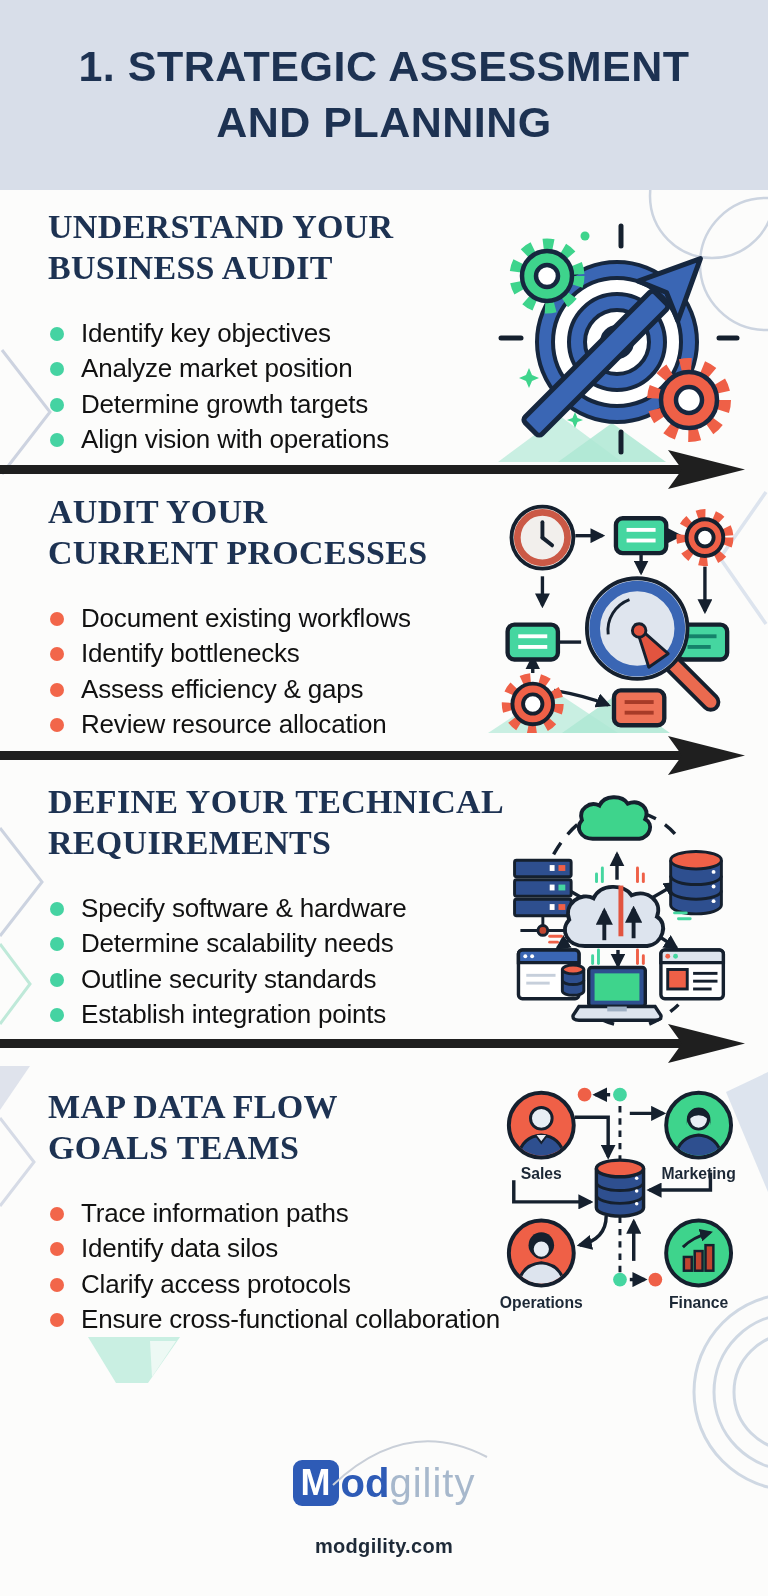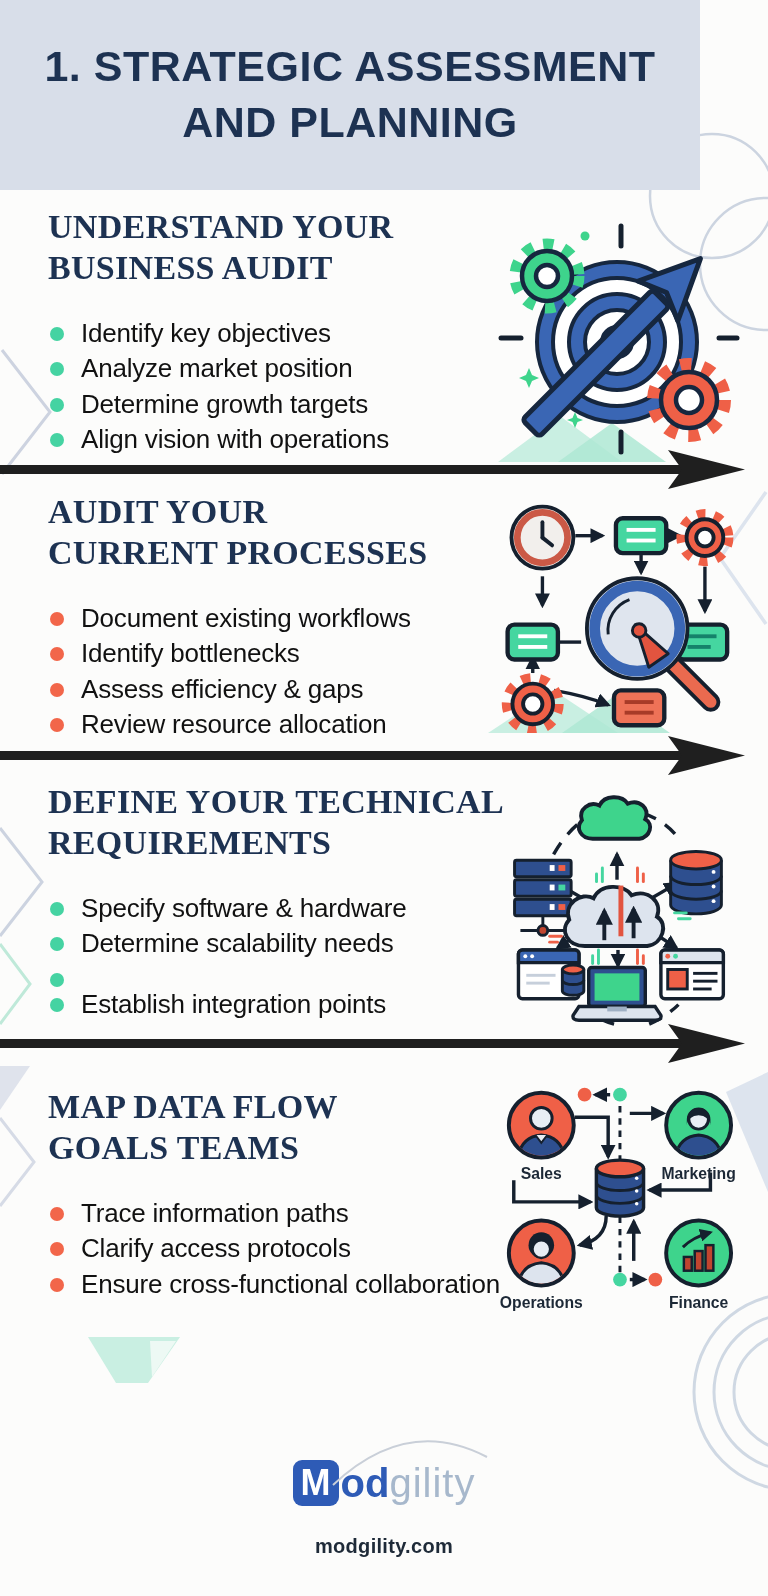--- a/index.html
+++ b/index.html
@@ -1,21 +1,21 @@
 <!DOCTYPE html>
 <html><head>
 <meta charset="utf-8">
 <style>
   * { margin:0; padding:0; box-sizing:border-box; }
   body { background:#ffffff; font-family:"Liberation Sans","DejaVu Sans",sans-serif; }
   .page { position:relative; width:768px; height:1596px; background:#fcfcfb; overflow:hidden; }
 
   .decor { position:absolute; left:0; top:0; z-index:0; pointer-events:none; }
 
-  .header-band { position:absolute; left:0; top:0; width:700px; height:190px; background:#d8dee9;
+  .header-band { position:absolute; left:0; top:0; width:768px; height:190px; background:#d8dee9;
     display:flex; align-items:center; justify-content:center; z-index:2; }
   .page-title { max-width:660px; text-align:center; font-size:43px; line-height:1.3; font-weight:700;
     color:#1d3252; letter-spacing:.5px; }
 
   .section { position:absolute; left:48px; width:620px; z-index:1; }
   .sec-heading { font-weight:700; color:#1d3252; font-size:34px; line-height:1.2; letter-spacing:.3px;font-family:Liberation Serif, serif; }
   .bullets { list-style:none; margin-top:27px; }
   .bullets li { display:flex; align-items:flex-start; font-size:26px; line-height:1.37; color:#111111;
     letter-spacing:-0.2px; }
   .dot { flex:none; width:14px; height:14px; border-radius:50%; margin:11px 17px 0 2px; }
@@ -234,20 +234,21 @@
       <li>
           <span class="dot dot-teal"></span>
           <span>Specify software &amp; hardware</span>
         </li>
       <li>
           <span class="dot dot-teal"></span>
           <span>Determine scalability needs</span>
         </li>
       <li>
           <span class="dot dot-teal"></span>
+          <span>Outline security standards</span>
         </li>
       <li>
           <span class="dot dot-teal"></span>
           <span>Establish integration points</span>
         </li>
     </ul>
   </div>
 
   <svg class="illo" style="left:492px;top:788px" width="250" height="240" viewBox="0 0 250 246">
     <g stroke="#15202e" stroke-width="3.5" fill="none" stroke-dasharray="14 11">
@@ -344,20 +345,24 @@
 
   <div class="section" style="top:1087px">
     <div class="sec-heading">
       <div>MAP DATA FLOW</div>
       <div>GOALS TEAMS</div>
     </div>
     <ul class="bullets">
       <li>
           <span class="dot dot-orange"></span>
           <span>Trace information paths</span>
+        </li>
+      <li>
+          <span class="dot dot-orange"></span>
+          <span>Identify data silos</span>
         </li>
       <li>
           <span class="dot dot-orange"></span>
           <span>Clarify access protocols</span>
         </li>
       <li>
           <span class="dot dot-orange"></span>
           <span>Ensure cross-functional collaboration</span>
         </li>
     </ul>

